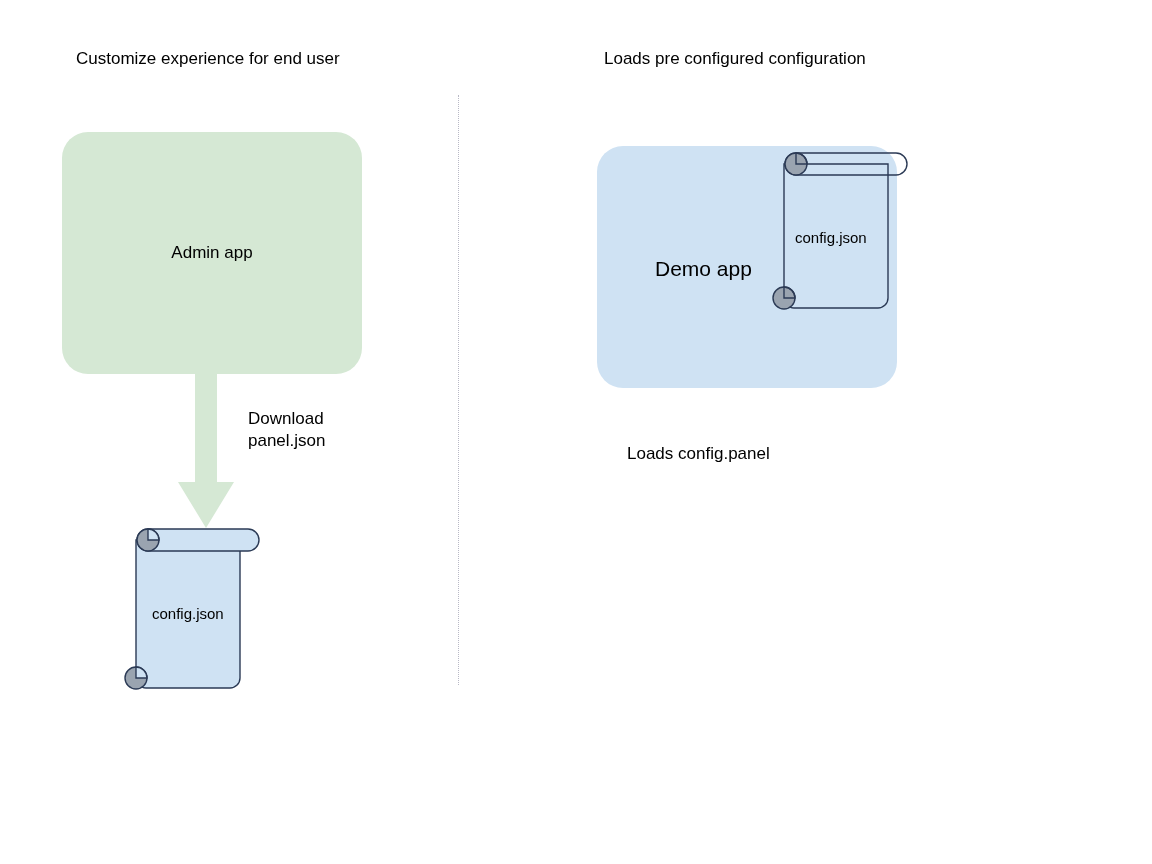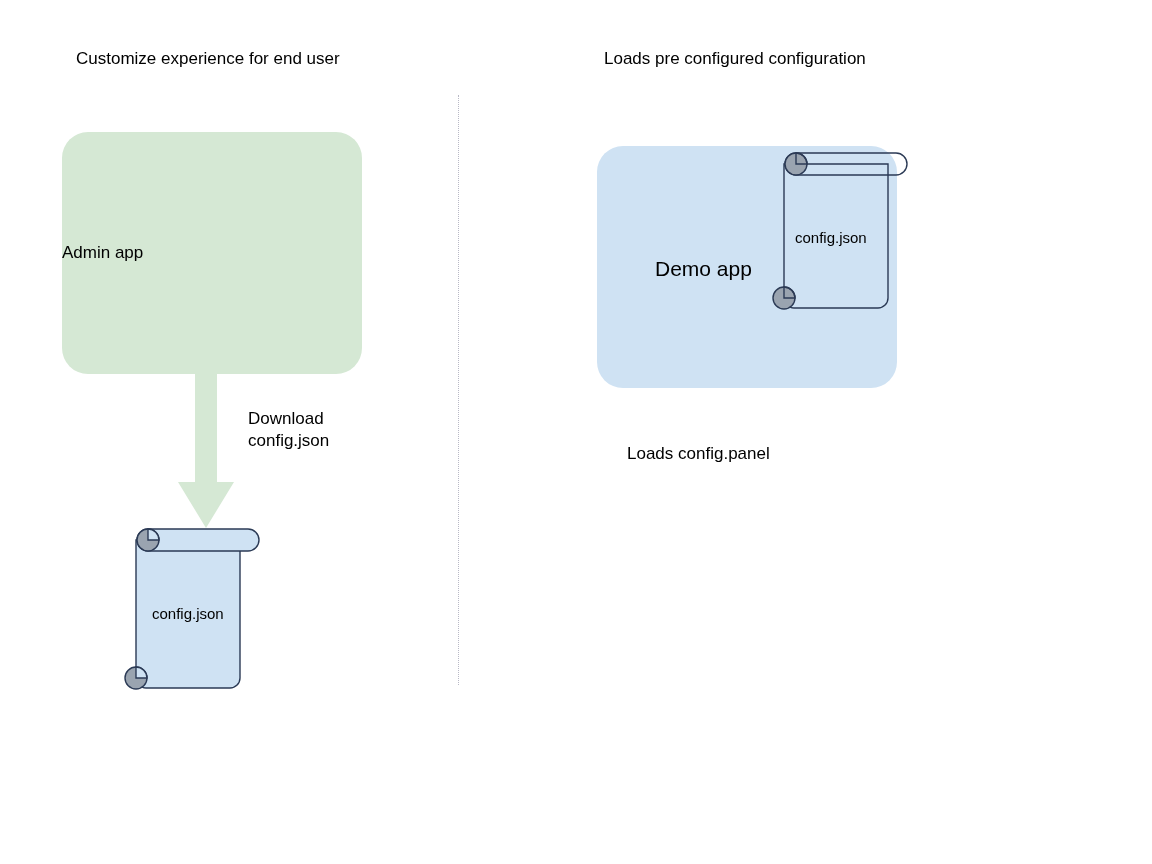--- a/index.html
+++ b/index.html
@@ -52,21 +52,21 @@
     width: 300px;
     height: 242px;
     background: #d5e8d4;
     border-radius: 26px;
   }
   #admin-app-label {
     position: absolute;
     left: 0;
     right: 0;
     top: 110px;
-    text-align: left;
+    text-align: center;
     font-size: 17px;
     line-height: 22px;
     color: #000;
   }
   #admin-panel-badge {
     position: absolute;
     left: 279px;
     top: 138px;
     width: 83px;
     height: 75px;
@@ -158,21 +158,21 @@
 
   <div class="app-box" id="admin-app-box">
     <div id="admin-app-label">Admin app</div>
   </div>
 
 
   <svg id="download-arrow" viewBox="0 0 56 158">
     <path d="M17 0 L39 0 L39 112 L56 112 L28 158 L0 112 L17 112 Z" fill="#d5e8d4"></path>
   </svg>
   <div id="download-arrow-label">Download
-config.json</div>
+panel.json</div>
 
   <svg class="doc" id="doc-left" viewBox="0 0 150 168">
 
     <path d="M18 14 L18 152 A10 10 0 0 0 28 162 L112 162 A10 10 0 0 0 122 152 L122 14 Z" fill="#cfe2f3" stroke="#2b3a55" stroke-width="1.4"></path>
 
     <path d="M30 3 L130 3 A11 11 0 0 1 130 25 L30 25 A11 11 0 0 1 30 3 Z" fill="#cfe2f3" stroke="#2b3a55" stroke-width="1.4"></path>
 
     <circle cx="30" cy="14" r="11" fill="#9aa4b0" stroke="#2b3a55" stroke-width="1.4"></circle>
     <path d="M30 14 L41 14 A11 11 0 0 0 30 3 Z" fill="#cfe2f3" stroke="#2b3a55" stroke-width="1.4"></path>
 

